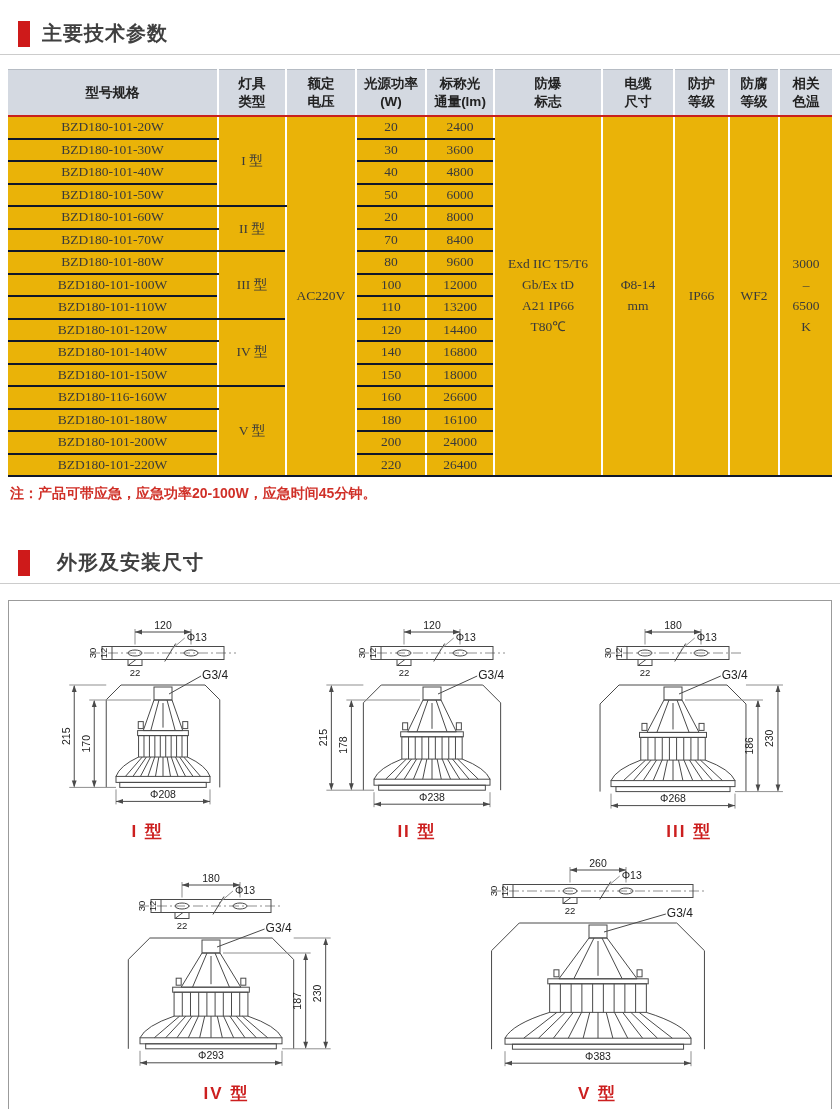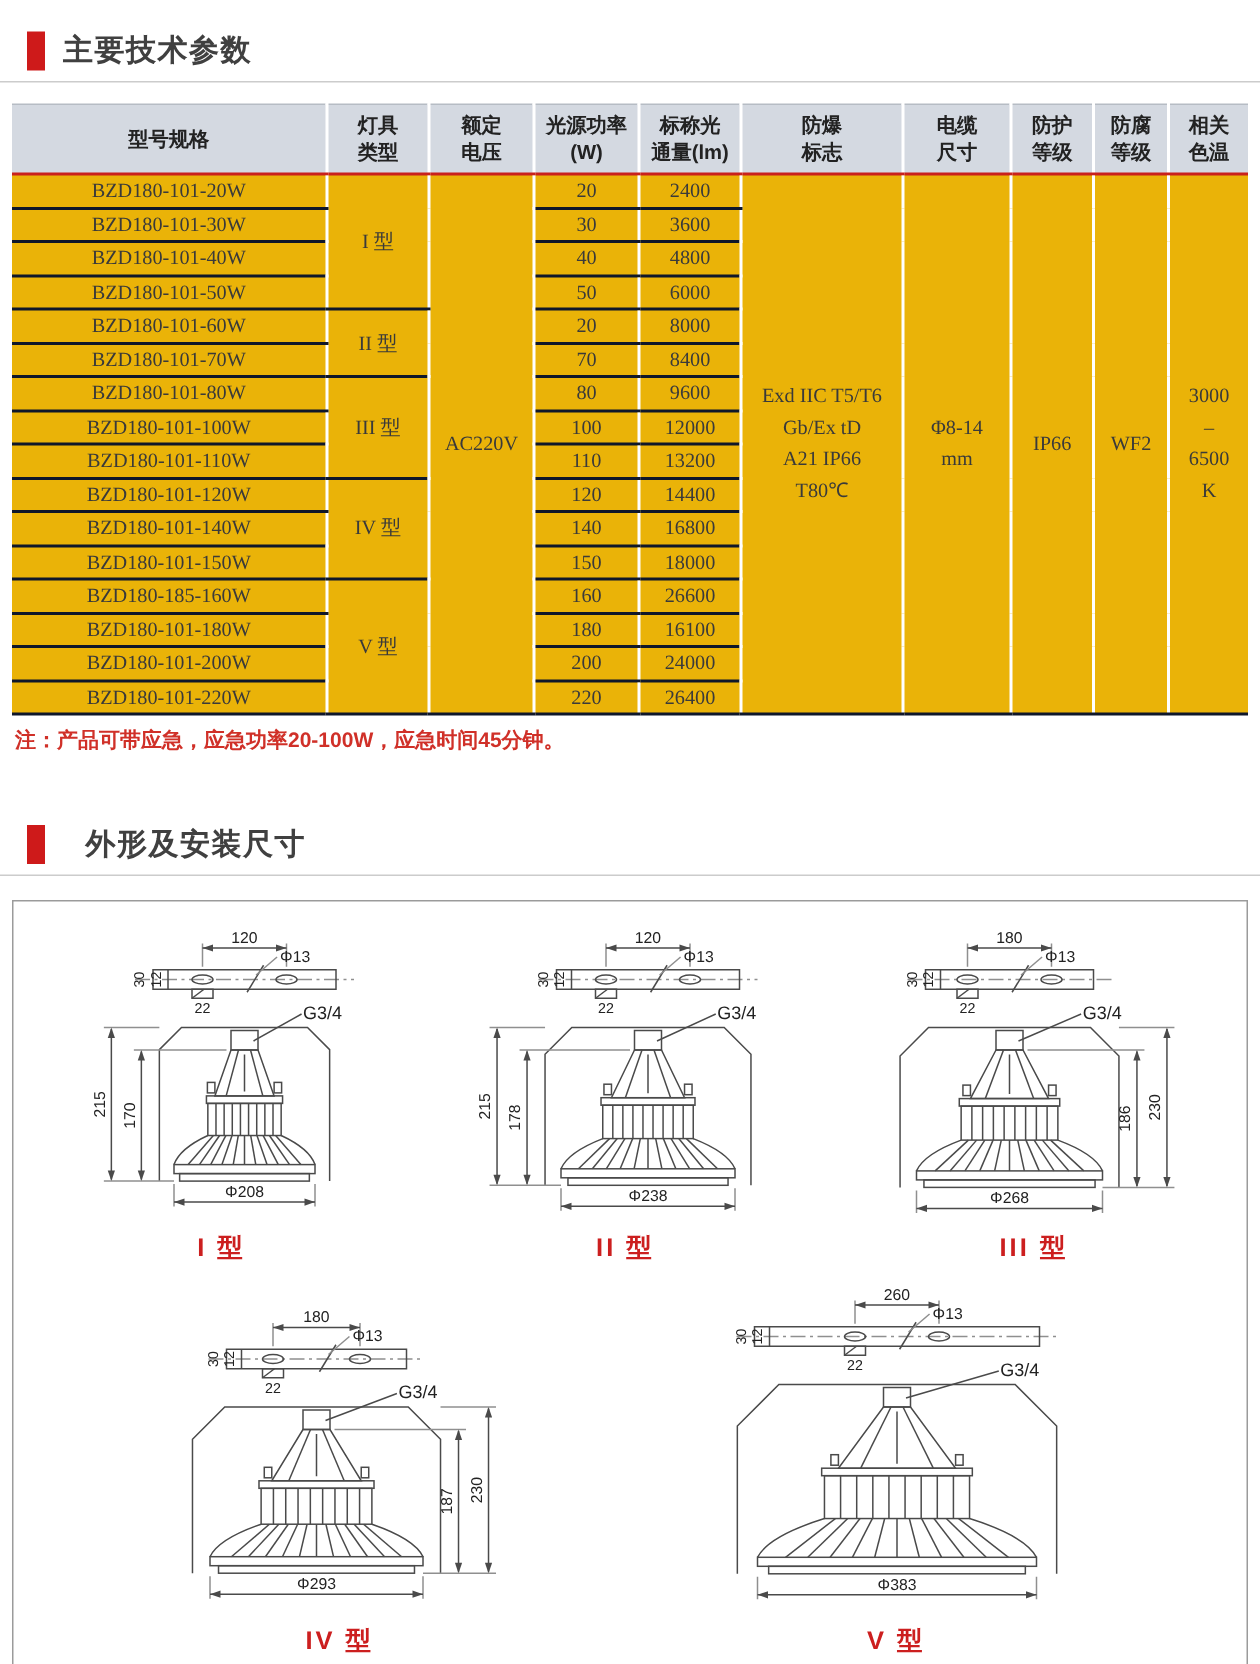--- a/index.html
+++ b/index.html
@@ -140,21 +140,21 @@
         <td>BZD180-101-140W</td>
         <td>140</td>
         <td>16800</td>
       </tr>
       <tr>
         <td>BZD180-101-150W</td>
         <td>150</td>
         <td>18000</td>
       </tr>
       <tr>
-        <td>BZD180-185-160W</td>
+        <td>BZD180-116-160W</td>
         <td rowspan="4">V 型</td>
         <td>160</td>
         <td>26600</td>
       </tr>
       <tr>
         <td>BZD180-101-180W</td>
         <td>180</td>
         <td>16100</td>
       </tr>
       <tr>

